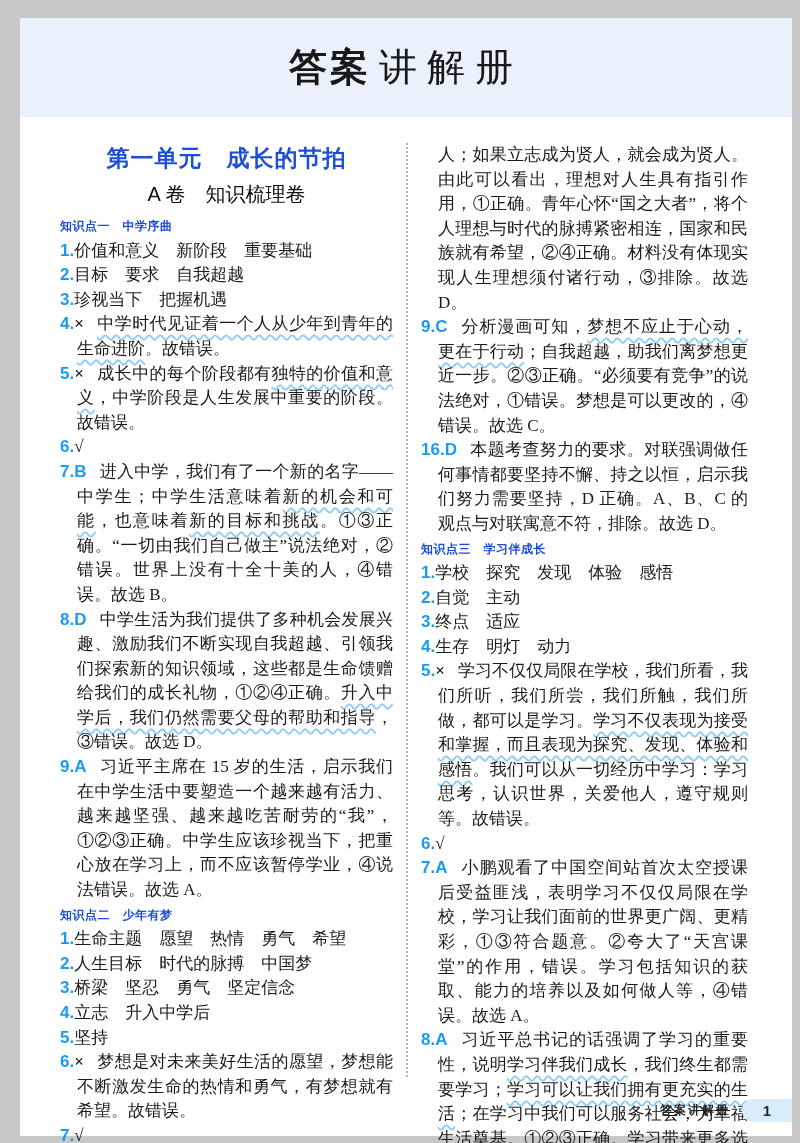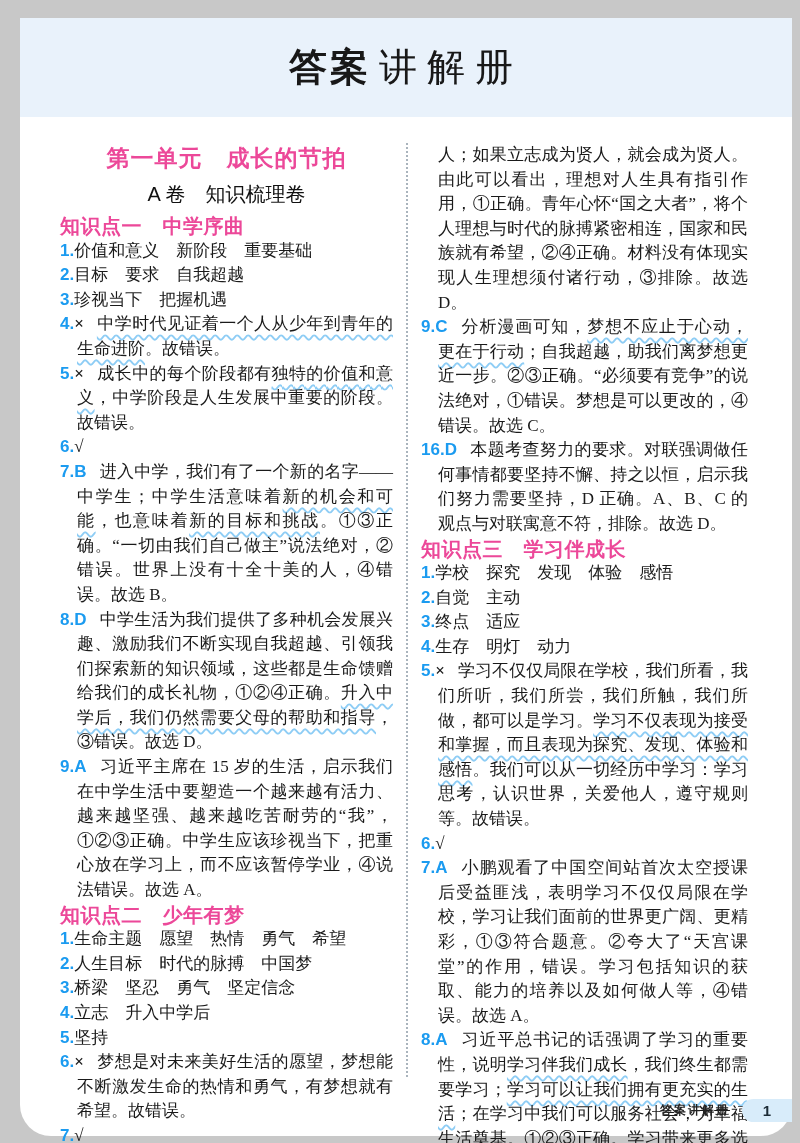--- a/index.html
+++ b/index.html
@@ -5,21 +5,20 @@
   html,body{margin:0;padding:0;}
   body{
     width:800px;height:1143px;position:relative;
     background:#c8c8c8;
     font-family:"Liberation Serif","DejaVu Serif",serif;
     overflow:hidden;
   }
   .page{
     position:absolute;left:20px;top:18px;width:772px;height:1118px;
     background:#ffffff;
-    border-radius:31px;
   }
   
   .header-band{
     height:99px;background:#e9f2fb;
     display:flex;align-items:center;justify-content:center;
     font-family:"Liberation Sans","DejaVu Sans",sans-serif;
     color:#181818;
   }
   .t-bold{font-size:38px;font-weight:900;letter-spacing:3px;}
   .t-rest{font-size:38px;font-weight:500;letter-spacing:10px;margin-left:8px;}
@@ -30,30 +29,30 @@
     height:960px;
   }
   .col-left{width:333px;}
   .divider{
     width:0;border-left:2px dotted #aab4bd;
     margin-left:13px;margin-right:13px;
   }
   .col-right{flex:1;min-width:0;}
   .unit-title{
     margin:0 0 7px 0;text-align:center;
-    color:#ec4899;font-size:23px;font-weight:bold;letter-spacing:1px;
+    color:#1d4ed8;font-size:23px;font-weight:bold;letter-spacing:1px;
     font-family:"Liberation Serif","DejaVu Serif",serif;
   }
   .exam-title{
     margin:0 0 6px 0;text-align:center;
     color:#111;font-size:20px;font-weight:normal;
     font-family:"Liberation Sans","DejaVu Sans",sans-serif;
   }
   .section-head{
-    color:#ec4899;font-size:20px;font-weight:bold;
+    color:#1d4ed8;font-size:12px;font-weight:bold;
     line-height:24.6px;
     font-family:"Liberation Sans","DejaVu Sans",sans-serif;
     letter-spacing:.5px;
   }
   .item{
     font-size:17px;line-height:24.6px;color:#1a1a1a;
     text-align:justify;
     padding-left:17px;text-indent:-17px;
   }
   .item.cont{text-indent:0;}

